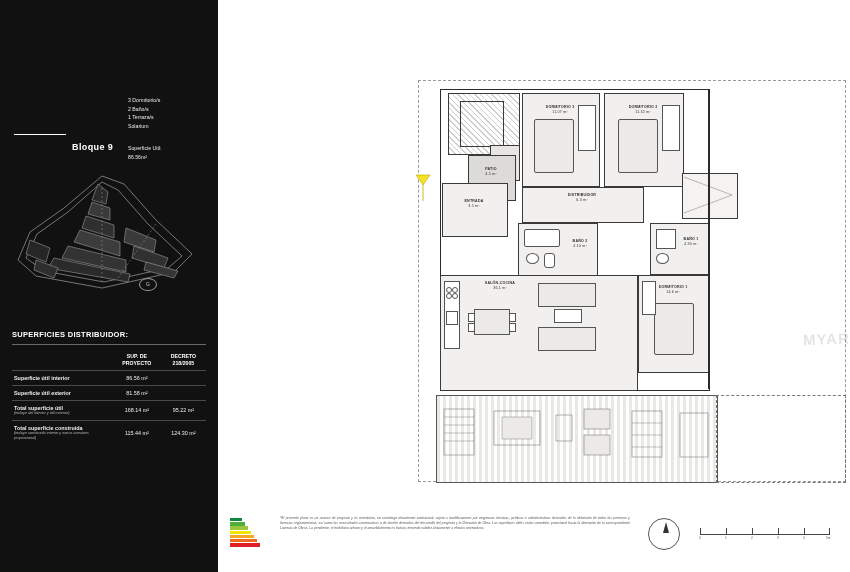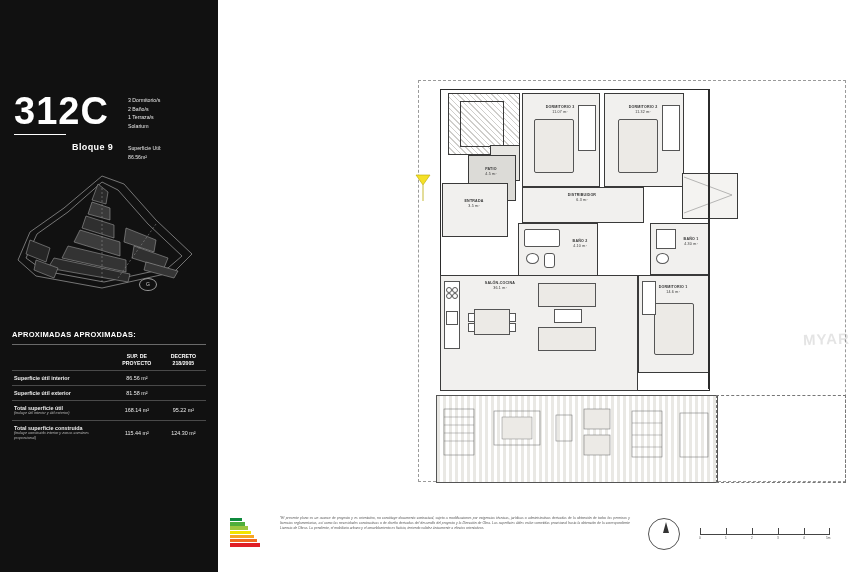--- a/index.html
+++ b/index.html
@@ -260,21 +260,20 @@
   .scale-text {
     position: absolute;
     font-size: 3.2px; color: #555; top: 8px;
   }
 </style>
 </head>
 <body>
 
 <div class="left-panel">
 
-  <div class="unit-code">312C</div>
   <div class="code-rule"></div>
   <div class="block-label">Bloque 9</div>
 
   <div class="spec-list">
     <div>3 Dormitorio/s</div>
     <div>2 Baño/s</div>
     <div>1 Terraza/s</div>
     <div>Solarium</div>
   </div>
 
@@ -297,21 +296,21 @@
       <path d="M128 78 L162 90 L158 100 L126 90 Z" fill="#303030" stroke="#9a9a9a"></path>
       <path d="M140 94 L172 103 L168 110 L138 102 Z" fill="#353535" stroke="#9a9a9a"></path>
       <path d="M24 72 L44 80 L40 94 L20 86 Z" fill="#262626" stroke="#9a9a9a"></path>
       <path d="M30 92 L52 100 L48 110 L28 102 Z" fill="#2e2e2e" stroke="#9a9a9a"></path>
       <path d="M96 20 L96 116" stroke="#8a8a8a" stroke-dasharray="2 2"></path>
       <path d="M150 56 L112 110" stroke="#8a8a8a" stroke-dasharray="2 2"></path>
     </g>
   </svg>
   <div class="sketch-caption-circle">G</div>
 
-  <div class="surfaces-title">APROXIMADAS APROXIMADAS:</div>
+  <div class="surfaces-title">SUPERFICIES DISTRIBUIDOR:</div>
   <div class="surfaces-underline"></div>
 
   <table class="surf-table">
     <thead>
       <tr>
         <th class="lbl"></th>
         <th>SUP. DE PROYECTO</th>
         <th>DECRETO 218/2005</th>
       </tr>
     </thead>

